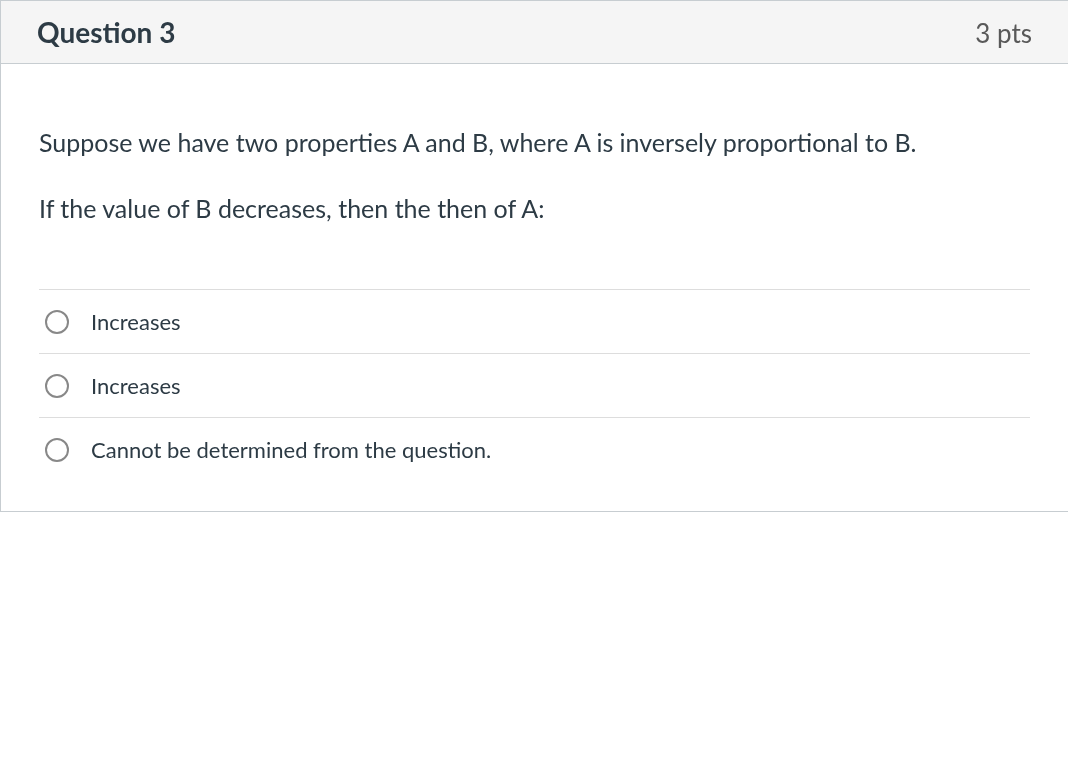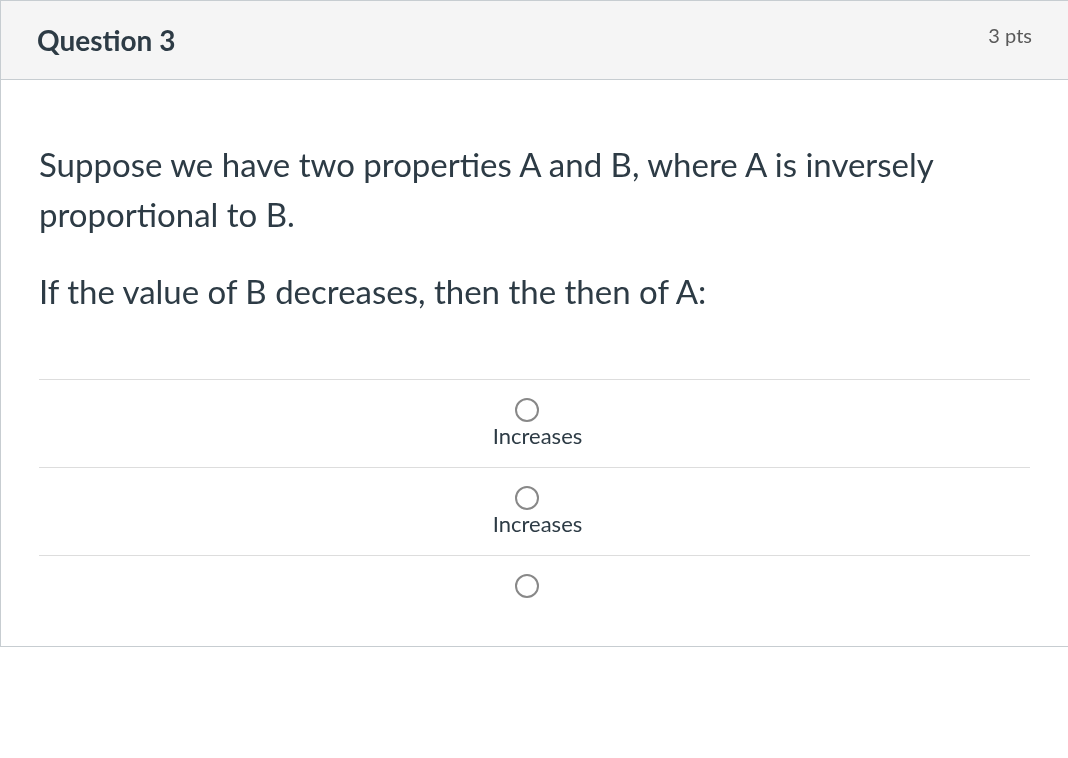--- a/index.html
+++ b/index.html
@@ -13,54 +13,53 @@
       color: #2d3b45;
     }
     .question-card {
       border: 1px solid #c7cdd1;
       border-right: none;
       width: 1068px;
     }
     .question-header {
       display: flex;
       justify-content: space-between;
-      align-items: flex-start;
+      align-items: flex-end;
       background: #f5f5f5;
       border-bottom: 1px solid #c7cdd1;
-      padding: 22px 36px;
+      padding: 14px 36px;
     }
     .question-title {
       font-size: 28px;
       font-weight: 700;
       color: #2d3b45;
     }
     .question-pts {
-      font-size: 20px;
+      font-size: 26px;
       font-weight: 400;
       color: #595959;
     }
     .question-body {
       padding: 60px 38px 30px 38px;
     }
     .question-text {
-      font-size: 33px;
+      font-size: 25px;
       line-height: 1.5;
       color: #2d3b45;
       margin-bottom: 28px;
     }
     .answers {
       margin-top: 62px;
     }
     .answer-row {
       display: flex;
       align-items: center;
       border-top: 1px solid #ddd;
       padding: 18px 0 18px 6px;
       cursor: pointer;
-      flex-direction: column;
     }
     .answer-row:last-child {
       border-bottom: none;
     }
     .radio {
       width: 24px;
       height: 24px;
       border: 2px solid #888;
       border-radius: 50%;
       flex-shrink: 0;
@@ -88,16 +87,17 @@
       <label class="answer-row">
         <span class="radio"></span>
         <span class="answer-label">Increases</span>
       </label>
       <label class="answer-row">
         <span class="radio"></span>
         <span class="answer-label">Increases</span>
       </label>
       <label class="answer-row">
         <span class="radio"></span>
+        <span class="answer-label">Cannot be determined from the question.</span>
       </label>
     </div>
   </div>
 </div>
 
 </body></html>

